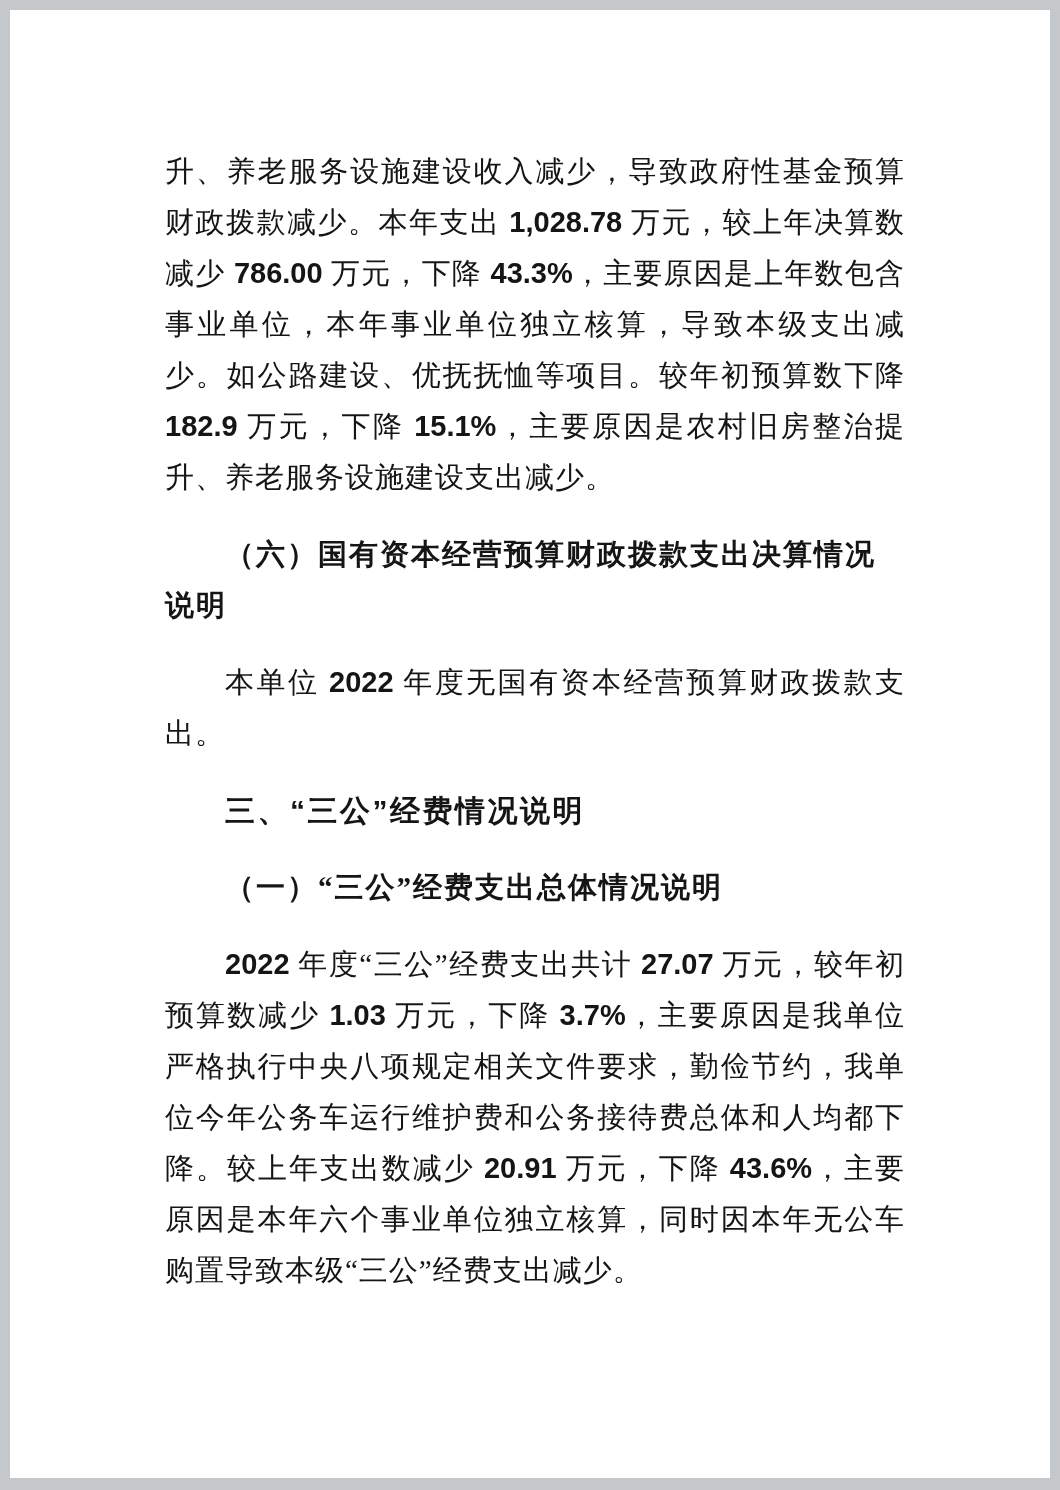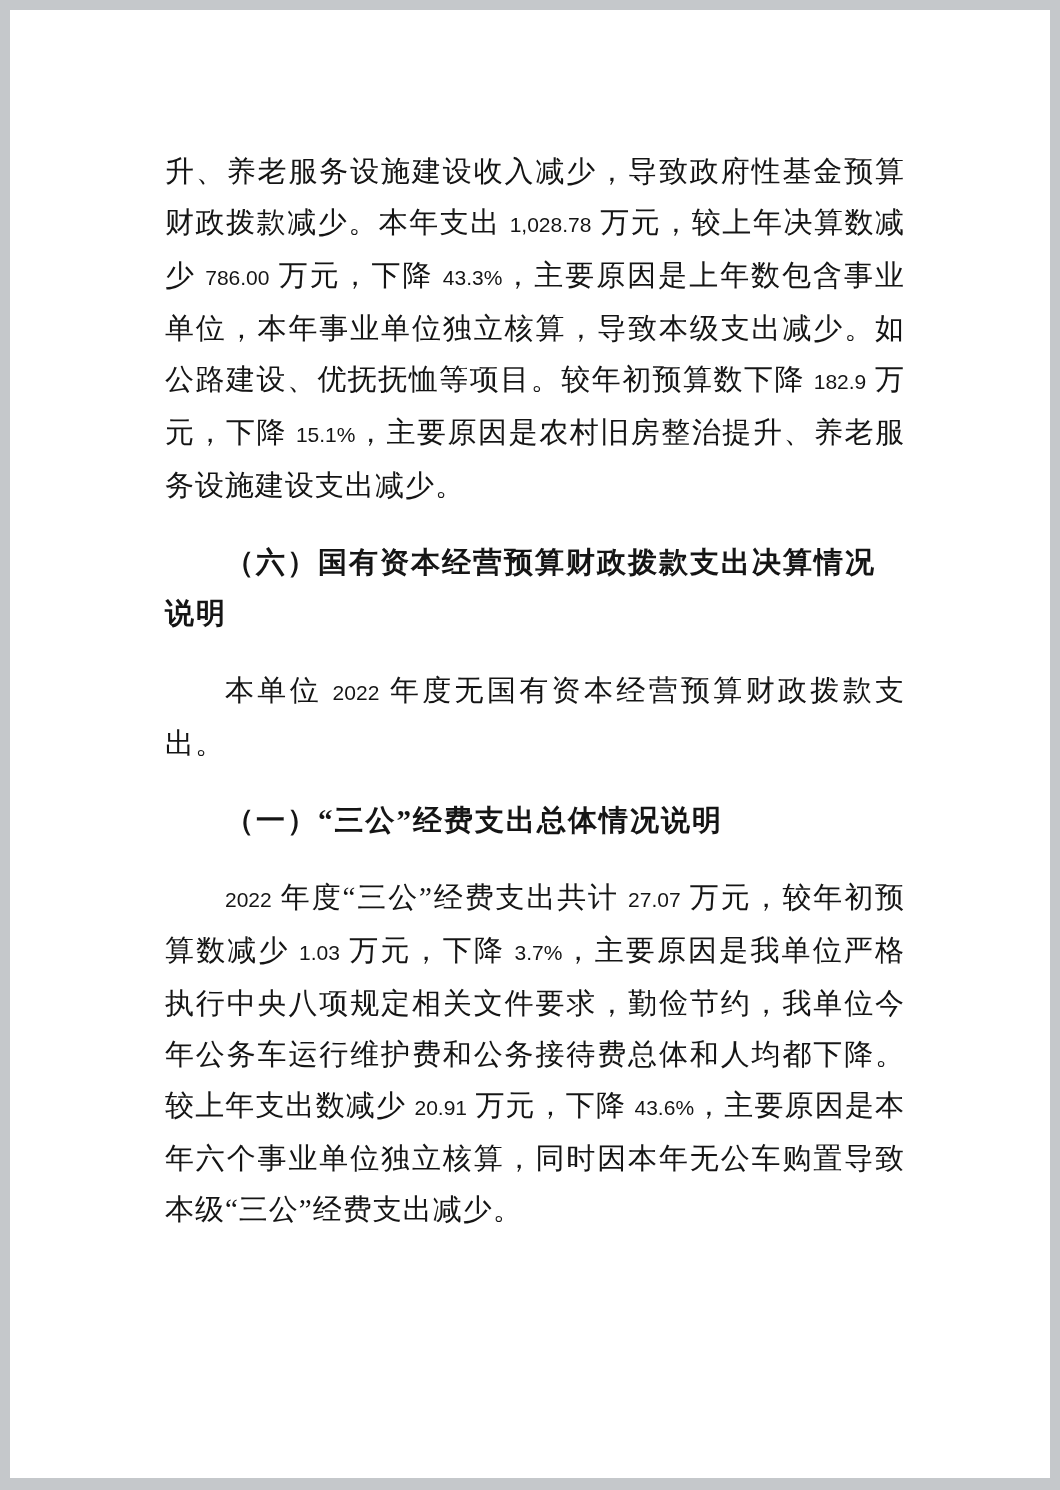--- a/index.html
+++ b/index.html
@@ -44,27 +44,28 @@
   .h-hei {
     font-family: "Liberation Sans", "DejaVu Sans", sans-serif;
     font-weight: 700;
     font-size: 30px;
     letter-spacing: 2.5px;
     text-align: left;
   }
   .cjk { }
   .num {
     font-family: "Liberation Sans", "DejaVu Sans", sans-serif;
-    font-weight: 400;
-    font-size: 21px;
+    font-weight: 700;
+    font-size: 29px;
     letter-spacing: 0;
   }
 </style>
 </head>
 <body>
 
 <div class="paper">
     <div class="block p-body"><span class="cjk">升、养老服务设施建设收入减少，导致政府性基金预算财政拨款减少。本年支出 </span><span class="num">1,028.78</span><span class="cjk"> 万元，较上年决算数减少 </span><span class="num">786.00</span><span class="cjk"> 万元，下降 </span><span class="num">43.3%</span><span class="cjk">，主要原因是上年数包含事业单位，本年事业单位独立核算，导致本级支出减少。如公路建设、优抚抚恤等项目。较年初预算数下降 </span><span class="num">182.9</span><span class="cjk"> 万元，下降 </span><span class="num">15.1%</span><span class="cjk">，主要原因是农村旧房整治提升、养老服务设施建设支出减少。</span></div>
     <div class="block h-kai indent"><span class="cjk">（六）国有资本经营预算财政拨款支出决算情况说明</span></div>
     <div class="block p-body indent"><span class="cjk">本单位 </span><span class="num">2022</span><span class="cjk"> 年度无国有资本经营预算财政拨款支出。</span></div>
+    <div class="block h-hei indent"><span class="cjk">三、“三公”经费情况说明</span></div>
     <div class="block h-kai indent"><span class="cjk">（一）“三公”经费支出总体情况说明</span></div>
     <div class="block p-body indent"><span class="num">2022</span><span class="cjk"> 年度“三公”经费支出共计 </span><span class="num">27.07</span><span class="cjk"> 万元，较年初预算数减少 </span><span class="num">1.03</span><span class="cjk"> 万元，下降 </span><span class="num">3.7%</span><span class="cjk">，主要原因是我单位严格执行中央八项规定相关文件要求，勤俭节约，我单位今年公务车运行维护费和公务接待费总体和人均都下降。较上年支出数减少 </span><span class="num">20.91</span><span class="cjk"> 万元，下降 </span><span class="num">43.6%</span><span class="cjk">，主要原因是本年六个事业单位独立核算，同时因本年无公车购置导致本级“三公”经费支出减少。</span></div>
   </div>
 
 </body></html>

